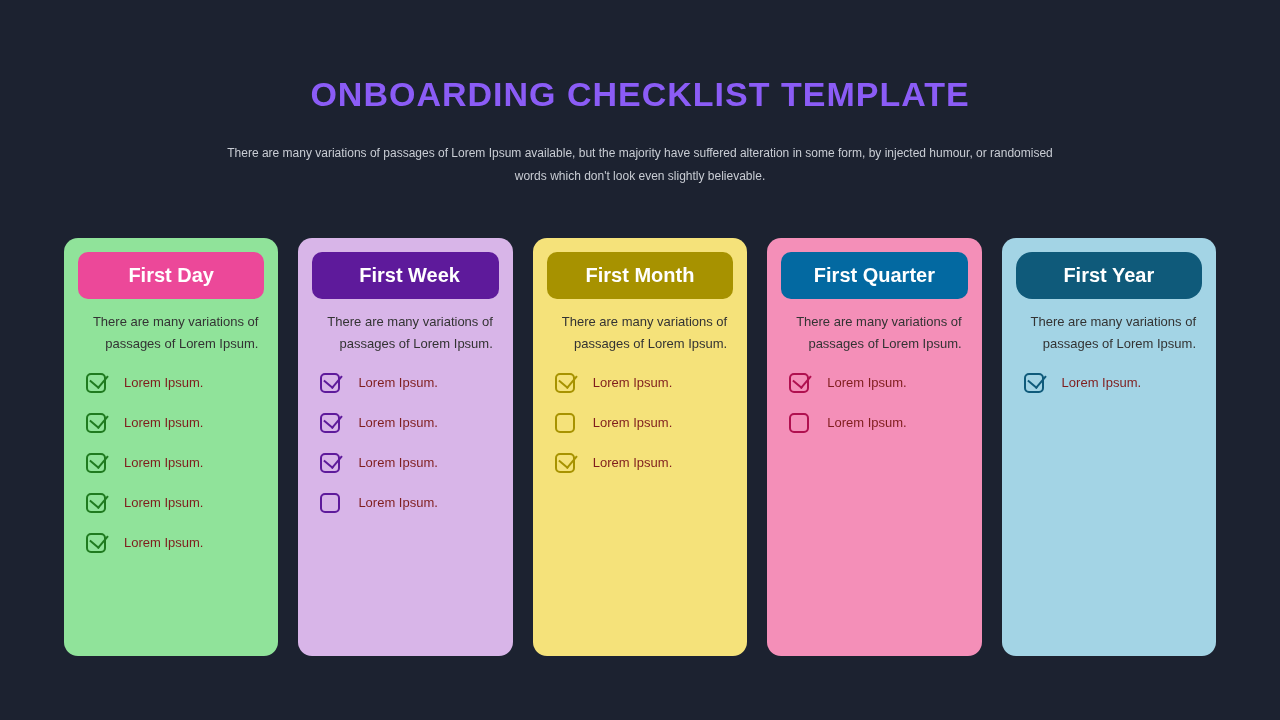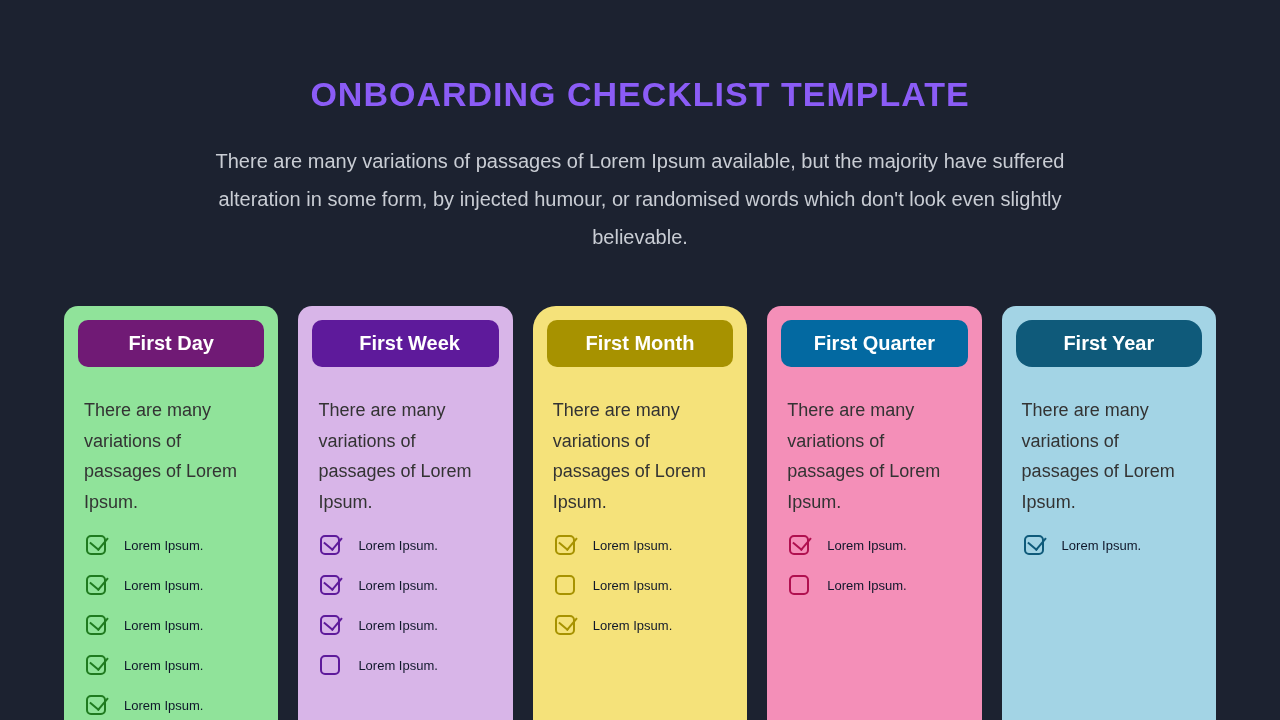--- a/index.html
+++ b/index.html
@@ -19,21 +19,21 @@
   padding-top: 75px;
 }
 .title {
   color: #8b5cf6;
   font-size: 34px;
   font-weight: 800;
   letter-spacing: 1px;
 }
 .subtitle {
   color: #c9cdd4;
-  font-size: 20px;
+  font-size: 12px;
   text-align: center;
   margin-top: 28px;
   line-height: 1.9;
   max-width: 850px;
 }
 .cards {
   display: flex;
   gap: 20px;
   margin-top: 50px;
   padding: 0 64px;
@@ -50,24 +50,24 @@
 .card-header {
   border-radius: 10px;
   color: #fff;
   font-size: 20px;
   font-weight: 700;
   text-align: center;
   padding: 12px 4px;
 }
 .card-desc {
   color: #333;
-  font-size: 18px;
-  text-align: left;
+  font-size: 13px;
+  text-align: right;
   line-height: 1.7;
-  margin-top: 28px;
+  margin-top: 12px;
   padding: 0 6px;
 }
 .items {
   margin-top: 18px;
   padding-left: 8px;
 }
 .item {
   display: flex;
   align-items: center;
   gap: 18px;
@@ -87,31 +87,31 @@
   left: 3px;
   top: -2px;
   width: 14px;
   height: 10px;
   border-left: 2.5px solid;
   border-bottom: 2.5px solid;
   border-color: inherit;
   transform: rotate(-50deg);
 }
 .item-label {
-  color: #0f172a;
+  color: #7f1d1d;
   font-size: 13px;
 }
 
 .c0 { background: #90e39a; }
-.c0 .card-header { background: #701a75; }
+.c0 .card-header { background: #ec4899; }
 .c0 .checkbox { border-color: #1f7a1f; }
 .c1 { background: #d8b5e8; }
 .c1 .card-header { background: #5e1a9b; padding-left: 12px; }
 .c1 .checkbox { border-color: #5e1a9b; }
-.c2 { background: #f5e27a; border-radius: 23px; }
+.c2 { background: #f5e27a; }
 .c2 .card-header { background: #a79200; }
 .c2 .checkbox { border-color: #a79200; }
 .c3 { background: #f48fb8; }
 .c3 .card-header { background: #0369a1; }
 .c3 .checkbox { border-color: #b0104f; }
 .c4 { background: #a3d4e5; }
 .c4 .card-header { background: #0f5a7a; border-radius: 16px; }
 .c4 .checkbox { border-color: #0f5a7a; }
 </style>
 </head>

